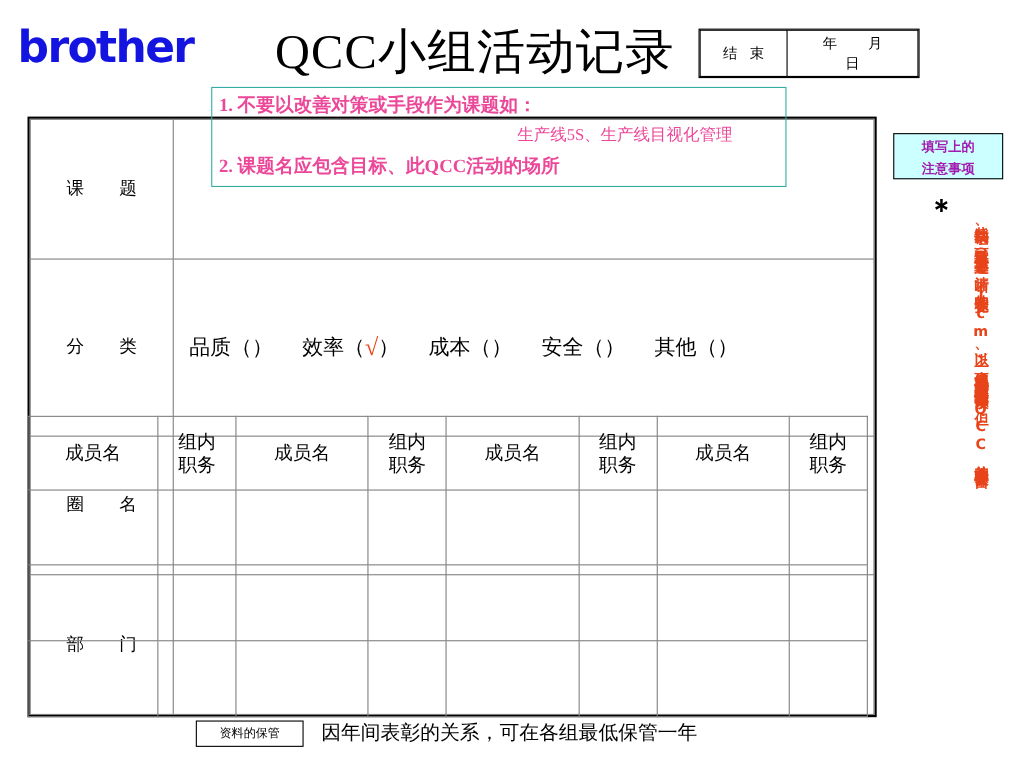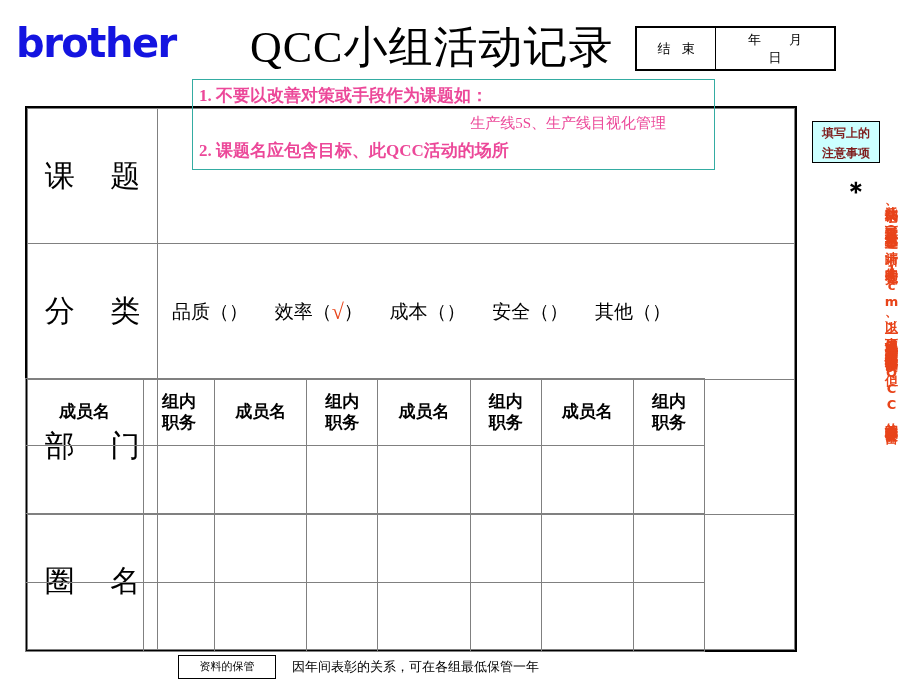--- a/index.html
+++ b/index.html
@@ -121,21 +121,21 @@
   }
   #form-table td {
     border: 1px solid #808080;
     padding: 0;
     vertical-align: middle;
     font-family: "Liberation Serif", "DejaVu Serif", serif;
   }
   .row-label {
     width: 115px;
     text-align: center;
-    font-size: 30px;
+    font-size: 16px;
     letter-spacing: 14px;
     padding-left: 14px !important;
     color: #000;
   }
   .cls-cell {
     font-size: 19px;
     padding-left: 14px !important;
     white-space: nowrap;
   }
   .cls-cell .opt { display: inline-block; margin-right: 22px; position: relative; }
@@ -153,26 +153,26 @@
     height: 62px;
   }
   .mem-head .two-line { display: block; }
   .blank-row td { height: 64px; }
 
   
   #note-box {
     position: absolute;
     left: 812px;
     top: 121px;
-    width: 68px;
+    width: 100px;
     height: 42px;
     background: #ccffff;
     border: 1.2px solid #000;
     box-sizing: border-box;
-    color: #7f1d1d;
+    color: #a21caf;
     font-family: "DejaVu Sans", sans-serif;
     font-weight: bold;
     font-size: 12px;
     line-height: 20px;
     text-align: center;
     padding-top: 1px;
   }
   #note-star {
     position: absolute;
     left: 843px;
@@ -214,21 +214,21 @@
     font-size: 11px;
     text-align: center;
     line-height: 22px;
     color: #000;
   }
   #footer-text {
     position: absolute;
     left: 292px;
     top: 657px;
     font-family: "DejaVu Sans", sans-serif;
-    font-size: 13px;
+    font-size: 18px;
     color: #000;
     line-height: 20px;
     white-space: nowrap;
   }
 </style>
 </head>
 <body>
 
 <div id="brand-logo">
   <div class="logo-text">brother</div>
@@ -260,32 +260,32 @@
       <td class="row-label">分 类</td>
       <td class="cls-cell">
         <span class="opt"><span>品质</span><span>（</span><span class="tickmark"></span><span>）</span></span>
         <span class="opt"><span>效率</span><span>（</span><span class="tickmark">√</span><span>）</span></span>
         <span class="opt"><span>成本</span><span>（</span><span class="tickmark"></span><span>）</span></span>
         <span class="opt"><span>安全</span><span>（</span><span class="tickmark"></span><span>）</span></span>
         <span class="opt"><span>其他</span><span>（</span><span class="tickmark"></span><span>）</span></span>
       </td>
     </tr>
     <tr>
+      <td class="row-label">圈 名</td>
+      <td></td>
+    </tr>
+    <tr>
       <td class="row-label">部 门</td>
       <td></td>
     </tr>
-    <tr>
-      <td class="row-label">圈 名</td>
-      <td></td>
-    </tr>
   </tbody>
     </table>
 </div>
 
-<div id="member-table-holder" style="position:absolute;left:25px;top:378px;width:680px;height:274px;font-weight:bold;">
+<div id="member-table-holder" style="position:absolute;left:25px;top:378px;width:764px;height:274px;">
   <table style="width:100%;height:100%;border-collapse:collapse;table-layout:fixed;">
     <tbody>
         <tr>
       <td class="mem-head" style="border:1px solid #808080;width:115px;">
             <span class="two-line">成员名</span>
             <span class="two-line"></span>
           </td>
       <td class="mem-head" style="border:1px solid #808080;width:68px;">
             <span class="two-line">组内</span>
             <span class="two-line">职务</span>

